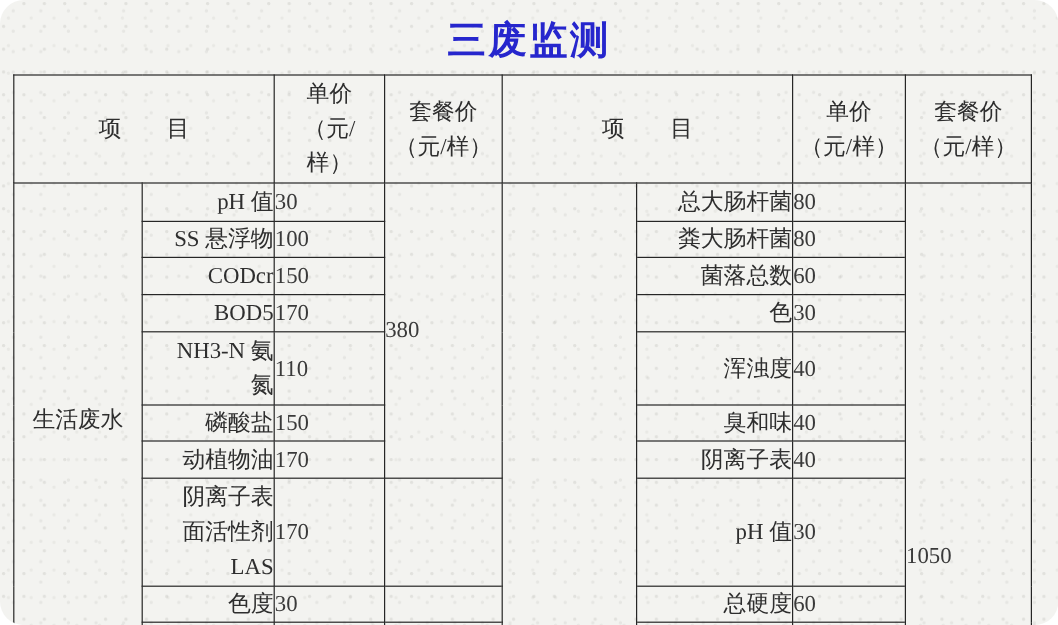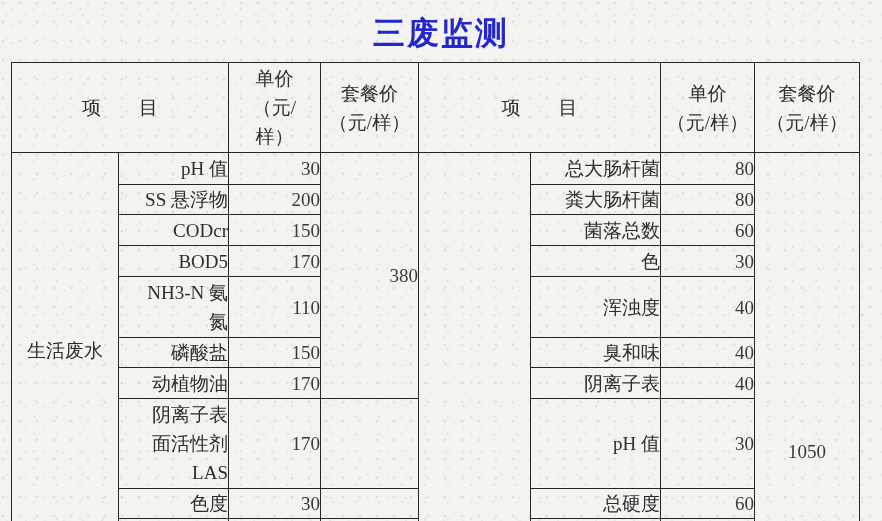--- a/index.html
+++ b/index.html
@@ -8,20 +8,21 @@
     width:882px;height:521px;
     overflow:hidden;
     background-color:#f3f3f0;
     background-image:
       radial-gradient(circle at 3px 3px,  rgba(160,160,152,.22) 1px, transparent 1.7px),
       radial-gradient(circle at 11px 9px, rgba(150,150,145,.14) 1px, transparent 1.7px),
       radial-gradient(circle at 7px 15px, rgba(185,185,178,.18) 1px, transparent 1.7px);
     background-size:17px 19px, 23px 17px, 19px 23px;
     font-family:"Liberation Serif","DejaVu Serif",serif;
     color:#2e2e2e;
+    border-radius:20px;
   }
   .title{
     margin:0;
     padding-top:12px;
     text-align:center;
     font-size:32px;
     font-weight:bold;
     letter-spacing:2px;
     color:#2626cd;
   }
@@ -38,27 +39,27 @@
     padding:0;
     vertical-align:middle;
     line-height:29px;
     background:transparent;
     font-weight:normal;
     overflow:hidden;
   }
   .pre{white-space:pre-line;}
   .c{text-align:center;}
   .item{text-align:right;padding-left:10px;}
-  .num{text-align:right;color:#3a3a3a;}
+  .num{text-align:left;color:#3a3a3a;}
   .pkg-right{position:relative;vertical-align:top;}
   .pkg-right .pkg-pos{
     position:absolute;
-    top:284px;left:0;
+    top:296px;left:0;
     width:100%;
-    text-align:center;
+    text-align:left;
     line-height:30px;
     color:#3a3a3a;
   }
 </style>
 </head>
 <body>
 
 <div class="page">
   <h1 class="title">三废监测</h1>
 
@@ -97,21 +98,21 @@
       <td rowspan="10"></td>
       <td class="item pre">总大肠杆菌</td>
       <td class="num">80</td>
       <td rowspan="10" class="pkg-right">
         <div class="pkg-pos">1050</div>
       </td>
     </tr>
 
     <tr style="height:30px">
       <td class="item pre">SS 悬浮物</td>
-      <td class="num">200</td>
+      <td class="num">100</td>
       <td class="item pre">粪大肠杆菌</td>
       <td class="num">80</td>
     </tr>
 
     <tr style="height:31px">
       <td class="item pre">CODcr</td>
       <td class="num">150</td>
       <td class="item pre">菌落总数</td>
       <td class="num">60</td>
     </tr>

